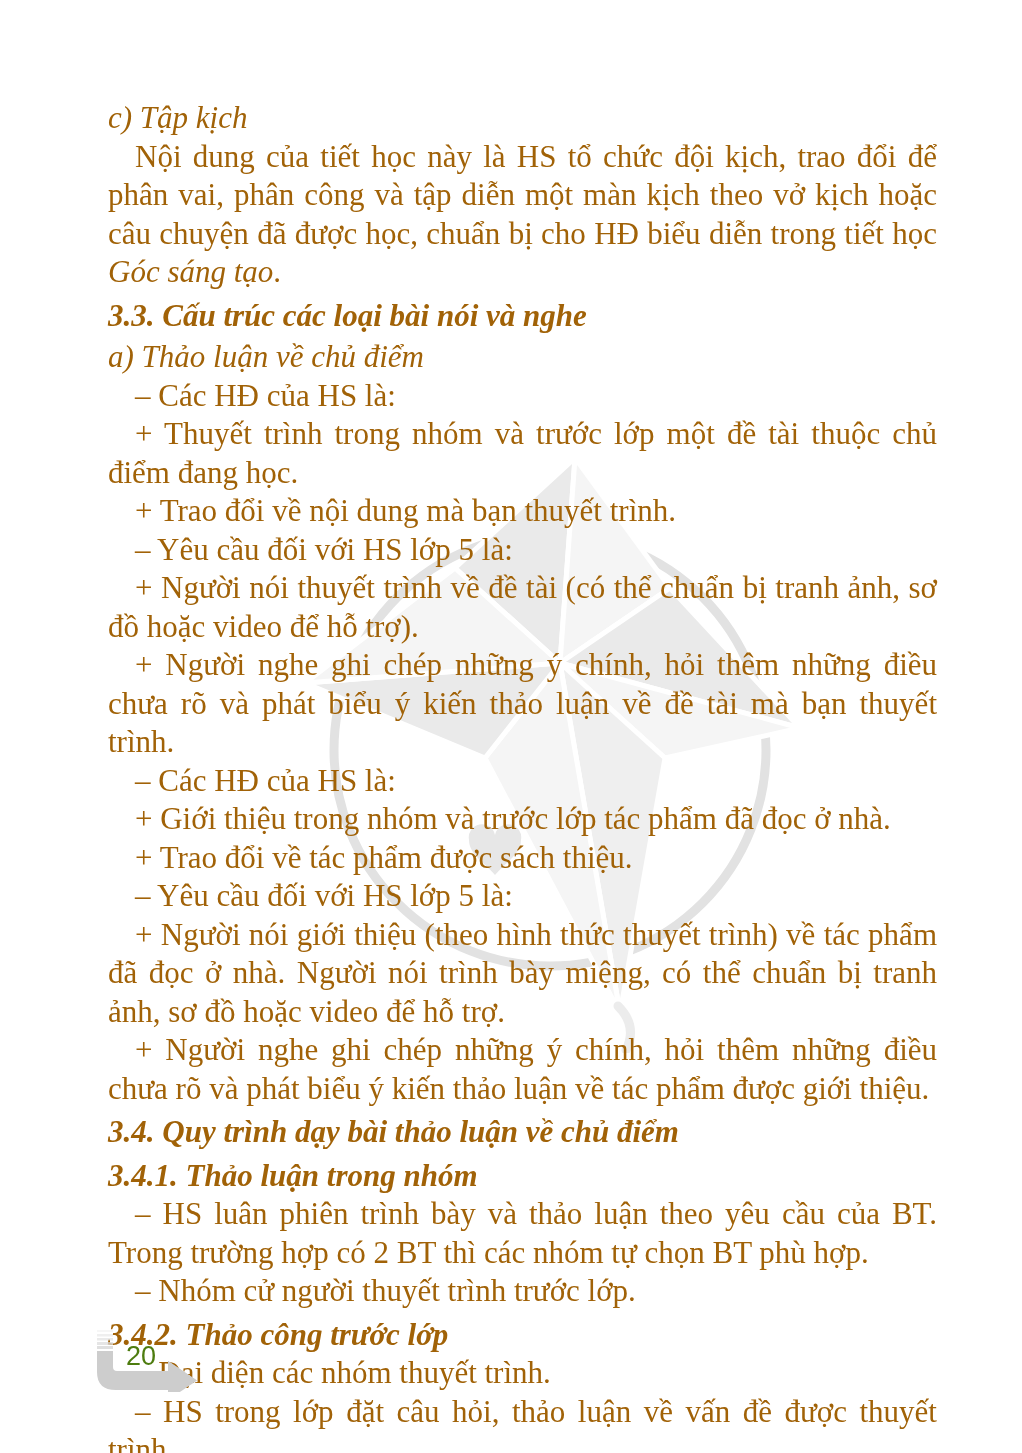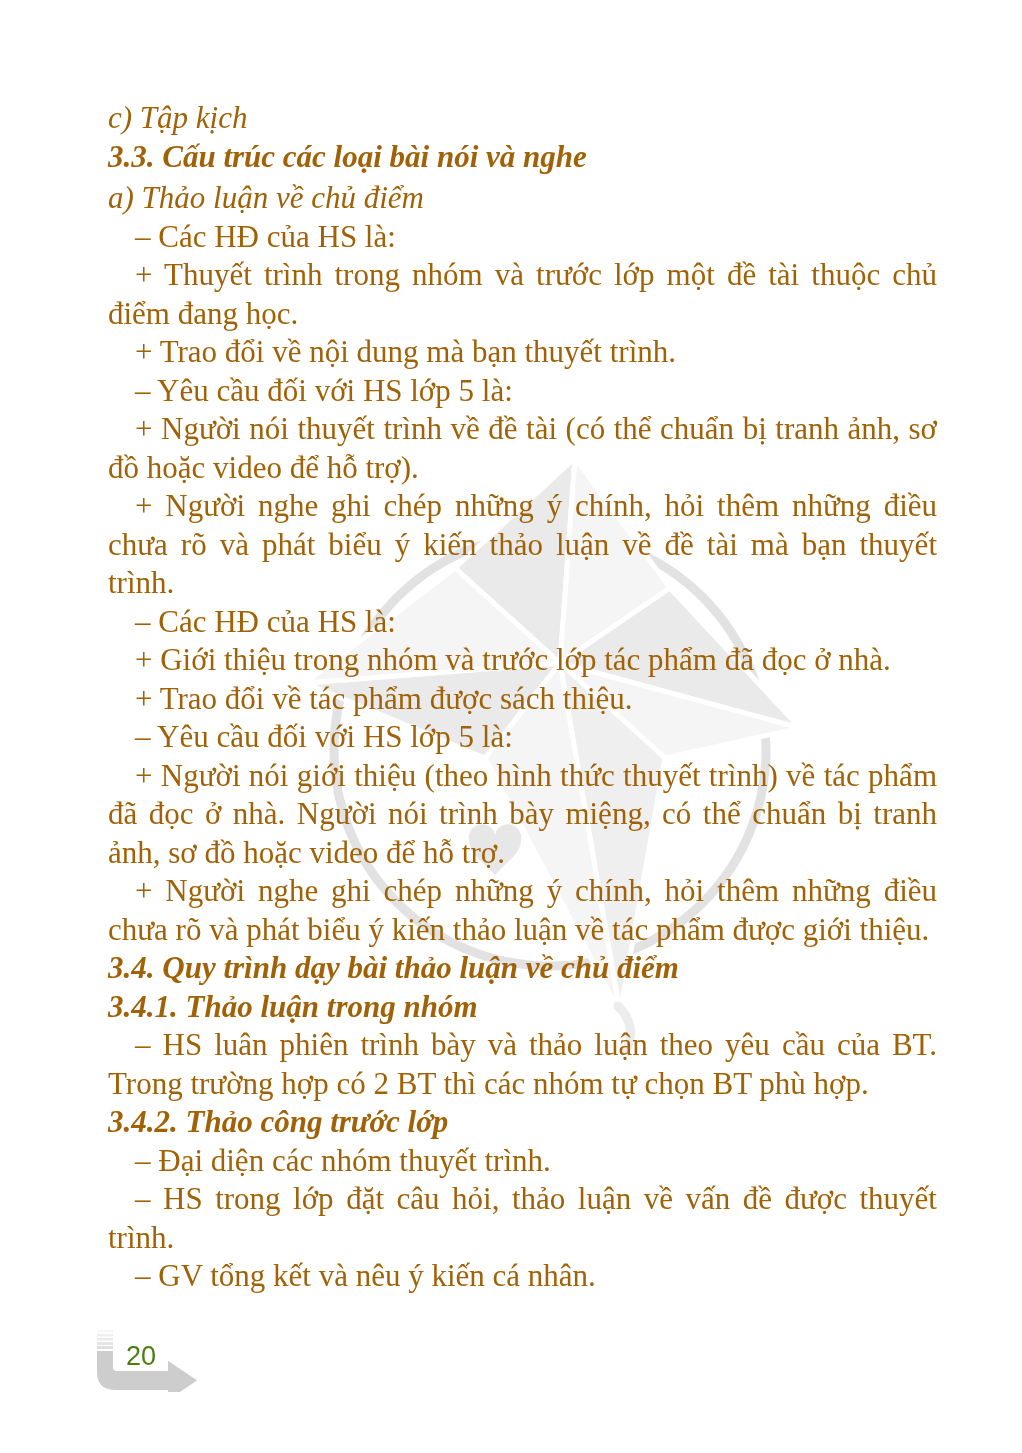--- a/index.html
+++ b/index.html
@@ -26,21 +26,21 @@
     left: 108px; top: 96px;
     width: 829px;
     z-index: 1;
     font-size: 31px;
     line-height: 38.5px;
     color: #a16207;
   }
   .blk { margin: 0; }
   .para, .item { text-align: justify; text-indent: 27px; }
   .alpha-heading { font-style: italic; margin-top: 3px; }
-  .section-heading, .sub-heading { font-weight: bold; font-style: italic; }
+  .section-heading, .sub-heading { font-weight: bold; font-style: italic; margin-top: 5px; }
   .it { font-style: italic; }
 
   
   .corner-arrow {
     position: absolute;
     left: 96px; top: 1330px;
     z-index: 1;
   }
   .page-number {
     position: absolute;
@@ -79,37 +79,39 @@
 
     <polygon points="35,255 290,235 215,330" fill="#eaeaea"></polygon>
     <polygon points="35,255 290,235 185,140" fill="#f5f5f5"></polygon>
   </g>
   <path d="M348,578 q20,20 8,44" fill="none" stroke-width="9" stroke-linecap="round" stroke="#ececec"></path>
   <path d="M225,447 c-11,-13 -26,-21 -26,-35 a13,13 0 0 1 26,-5 a13,13 0 0 1 26,5 c0,14 -15,22 -26,35 z" fill="#e7e7e7"></path>
 </svg>
 
 <div class="content">
     <p class="blk alpha-heading">c) Tập kịch</p>
+    <p class="blk para"><span>Nội dung của tiết học này là HS tổ chức đội kịch, trao đổi để phân vai, phân công và tập diễn một màn kịch theo vở kịch hoặc câu chuyện đã được học, chuẩn bị cho HĐ biểu diễn trong tiết học </span><span class="it">Góc sáng tạo</span><span>.</span></p>
     <p class="blk section-heading">3.3. Cấu trúc các loại bài nói và nghe</p>
     <p class="blk alpha-heading">a) Thảo luận về chủ điểm</p>
     <p class="blk item">– Các HĐ của HS là:</p>
     <p class="blk item">+ Thuyết trình trong nhóm và trước lớp một đề tài thuộc chủ điểm đang học.</p>
     <p class="blk item">+ Trao đổi về nội dung mà bạn thuyết trình.</p>
     <p class="blk item">– Yêu cầu đối với HS lớp 5 là:</p>
     <p class="blk item">+ Người nói thuyết trình về đề tài (có thể chuẩn bị tranh ảnh, sơ đồ hoặc video để hỗ trợ).</p>
     <p class="blk item">+ Người nghe ghi chép những ý chính, hỏi thêm những điều chưa rõ và phát biểu ý kiến thảo luận về đề tài mà bạn thuyết trình.</p>
     <p class="blk item">– Các HĐ của HS là:</p>
     <p class="blk item">+ Giới thiệu trong nhóm và trước lớp tác phẩm đã đọc ở nhà.</p>
     <p class="blk item">+ Trao đổi về tác phẩm được sách thiệu.</p>
     <p class="blk item">– Yêu cầu đối với HS lớp 5 là:</p>
     <p class="blk item">+ Người nói giới thiệu (theo hình thức thuyết trình) về tác phẩm đã đọc ở nhà. Người nói trình bày miệng, có thể chuẩn bị tranh ảnh, sơ đồ hoặc video để hỗ trợ.</p>
     <p class="blk item">+ Người nghe ghi chép những ý chính, hỏi thêm những điều chưa rõ và phát biểu ý kiến thảo luận về tác phẩm được giới thiệu.</p>
     <p class="blk section-heading">3.4. Quy trình dạy bài thảo luận về chủ điểm</p>
     <p class="blk sub-heading">3.4.1. Thảo luận trong nhóm</p>
     <p class="blk item">– HS luân phiên trình bày và thảo luận theo yêu cầu của BT. Trong trường hợp có 2 BT thì các nhóm tự chọn BT phù hợp.</p>
+    <p class="blk item">– Nhóm cử người thuyết trình trước lớp.</p>
     <p class="blk sub-heading">3.4.2. Thảo công trước lớp</p>
     <p class="blk item">– Đại diện các nhóm thuyết trình.</p>
     <p class="blk item">– HS trong lớp đặt câu hỏi, thảo luận về vấn đề được thuyết trình.</p>
     <p class="blk item">– GV tổng kết và nêu ý kiến cá nhân.</p>
   </div>
 
 <svg class="corner-arrow" width="110" height="62" viewBox="0 0 110 62" xmlns="http://www.w3.org/2000/svg" aria-hidden="true">
   <g fill="#dcdcdc">
     <rect x="1" y="0" width="16" height="2" opacity="0.25"></rect>
     <rect x="1" y="4" width="16" height="2.5" opacity="0.45"></rect>

